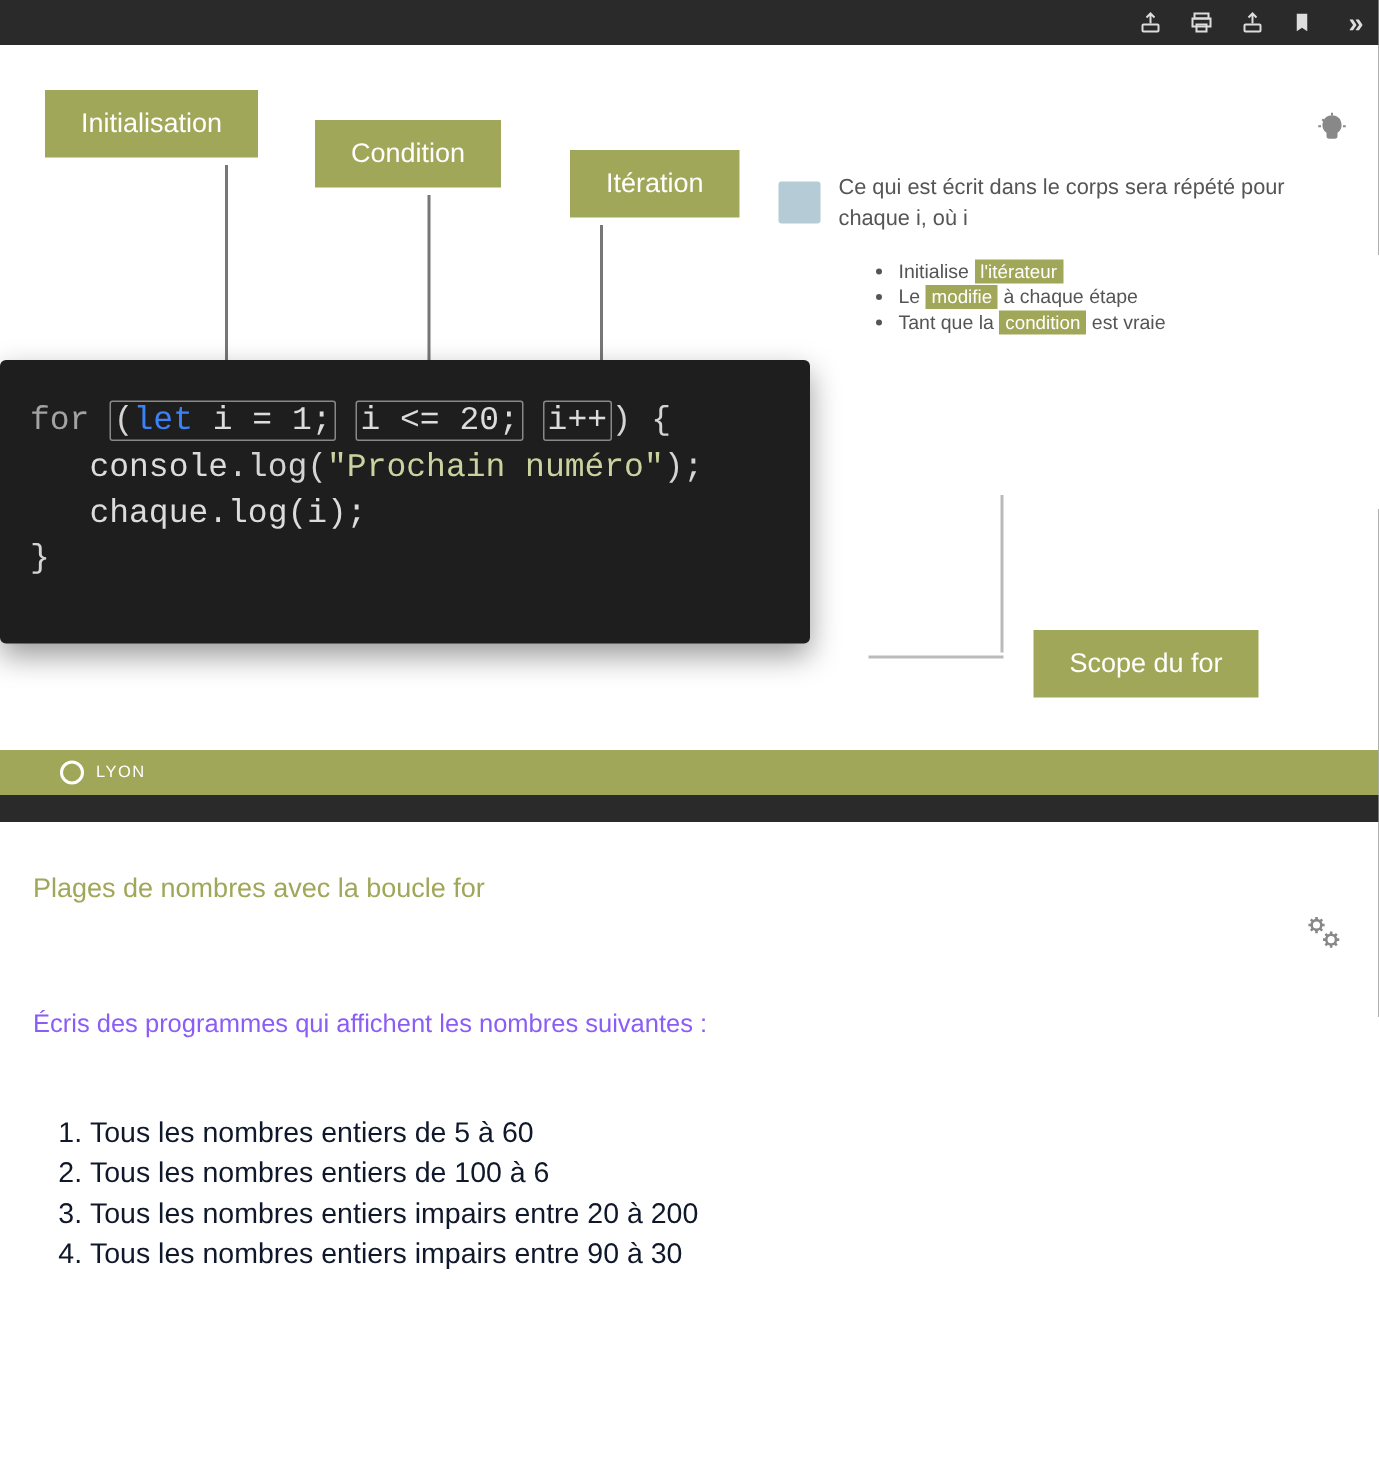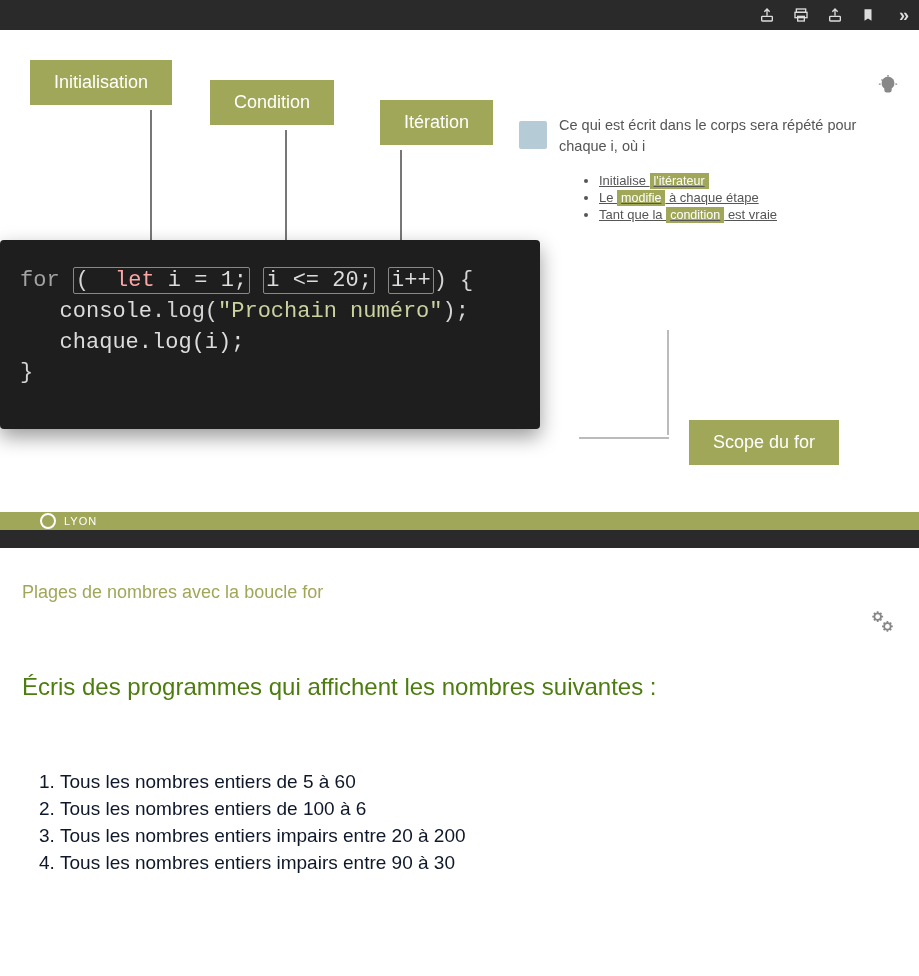--- a/index.html
+++ b/index.html
@@ -48,21 +48,21 @@
   .sidebox {
     position: absolute;
     right: 30px;
     top: 85px;
     width: 330px;
     font-size: 14.5px;
     color: #555;
   }
   .book { position: absolute; left: -40px; top: 6px; width: 28px; height: 28px; background: #b5ccd6; border-radius: 2px; }
   .sidebox .intro { margin-bottom: 16px; line-height: 1.45; }
-  .sidebox ul { list-style: disc; margin-left: 40px; text-decoration: underline; }
+  .sidebox ul { list-style: disc; margin-left: 40px; }
   .sidebox li { margin: 2px 0; font-size: 13px; color: #555; }
   .hl { background: #a1a758; color: #fff; padding: 1px 4px; font-size: 12.5px; }
 
   
   .arrow {
     position: absolute;
     width: 2px;
     background: #777;
   }
   .arrow::after {
@@ -96,30 +96,30 @@
     color: #dcdcdc;
     font-family: "Courier New", monospace;
     font-size: 22px;
     padding: 26px 20px 40px 20px;
     border-radius: 4px;
     line-height: 1.4;
     box-shadow: 0 8px 20px rgba(0,0,0,0.4);
   }
   .codeblock .l { white-space: pre; }
   .kw { color: #a3a3a3; }
-  .kw2 { color: #fca5a5; margin-left: 26px; }
+  .kw2 { color: #3b82f6; }
   .str { color: #c9d39f; }
   .punct { color: #d4d4d4; }
   .boxed { border: 1px solid #888; border-radius: 2px; padding: 0 2px; }
 
   
   .slide1-footer {
     position: absolute;
     left: 0; right: 0; bottom: 0;
-    height: 18px;
+    height: 30px;
     background: #a1a758;
     color: #fff;
     font-size: 11px;
     display: flex;
     align-items: center;
     padding-left: 40px;
     letter-spacing: 1px;
   }
   .slide1-footer .dot {
     width: 16px; height: 16px; border: 2px solid #fff; border-radius: 50%;
@@ -137,23 +137,23 @@
     color: #555;
     position: relative;
   }
   .slide2 .subhead {
     font-size: 18px;
     color: #a1a758;
     font-weight: 500;
     margin-bottom: 70px;
   }
   .slide2 .instruction {
-    font-size: 24px;
-    color: #4d7c0f;
-    margin-bottom: 70px;
+    font-size: 17px;
+    color: #8b5cf6;
+    margin-bottom: 52px;
   }
   .slide2 ol { list-style: decimal; margin-left: 38px; }
   .slide2 ol li { font-size: 19px; color: #0f172a; margin: 5px 0; }
   .cogs { position: absolute; right: 24px; top: 60px; color: #888; font-size: 22px; }
 </style>
 </head>
 <body>
 
 <div class="toolbar">
   <span>

